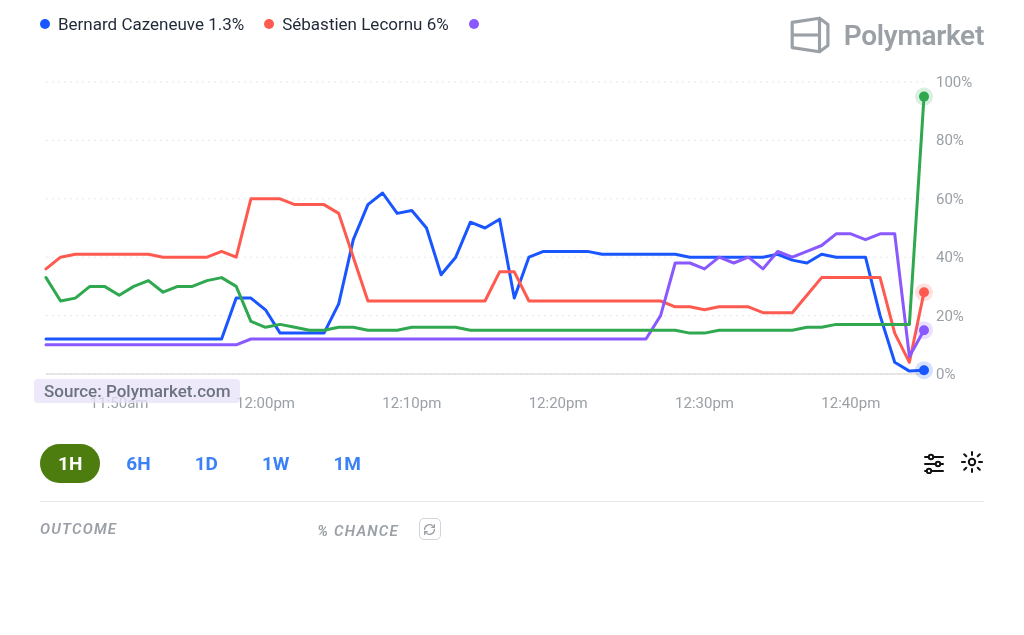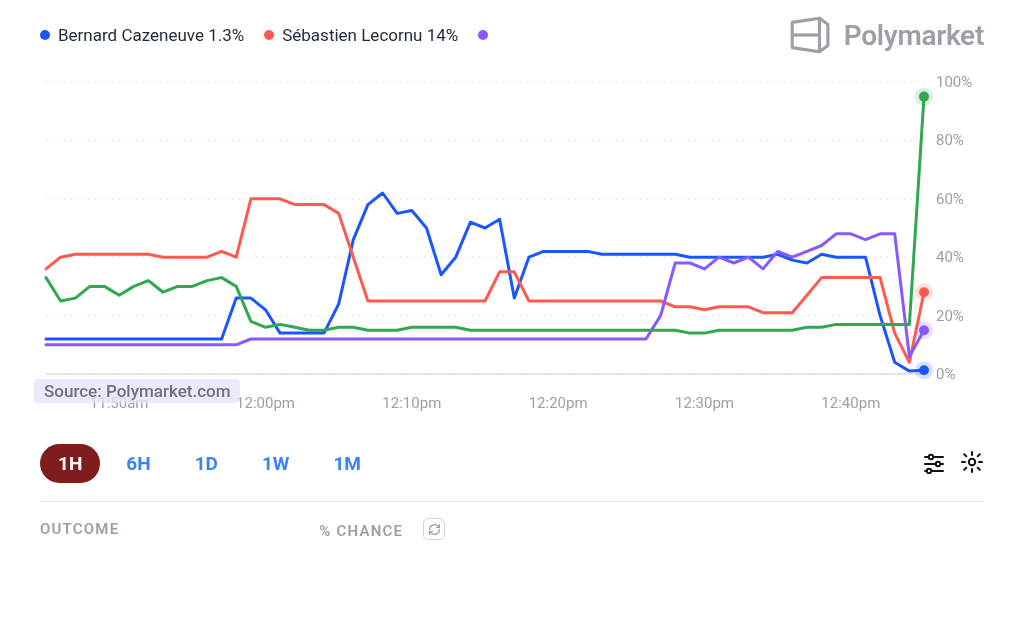--- a/index.html
+++ b/index.html
@@ -8,21 +8,21 @@
     background: #fff;
     width: 1024px;
     height: 635px;
     overflow: hidden;
     position: relative;
     color: #1f2937;
   }
   .header {
     display: flex;
     justify-content: space-between;
-    align-items: center;
+    align-items: flex-start;
     padding: 14px 40px 0 40px;
   }
   .legend {
     display: flex;
     flex-wrap: wrap;
     gap: 8px 20px;
     max-width: 560px;
     font-size: 17px;
   }
   .legend-item { display: inline-flex; align-items: center; gap: 8px; }
@@ -42,45 +42,45 @@
   .time-row {
     display: flex; align-items: center; justify-content: space-between;
     margin: 30px 40px 0 40px;
   }
   .range-group { display: flex; align-items: center; gap: 8px; }
   .range-btn {
     font-size: 19px; font-weight: 700;
     color: #3b82f6; padding: 8px 18px; border-radius: 999px;
     cursor: pointer; user-select: none;
   }
-  .range-btn.active { background: #7f1d1d; color: #fff; }
+  .range-btn.active { background: #4d7c0f; color: #fff; }
   .icons { display: flex; gap: 14px; color: #111; }
   .icon-btn { cursor: pointer; }
 
   .hr { height: 1px; background: #e5e7eb; margin: 18px 40px 0 40px; }
 
   .footer-row {
     display: flex; align-items: center; gap: 200px;
     margin: 16px 40px 0 40px;
-    color: #9aa0a6; font-size: 15px; letter-spacing: 1.2px; font-weight: 600;
+    color: #9aa0a6; font-size: 15px; letter-spacing: 1.2px; font-weight: 600; font-style: italic;
   }
   .refresh { width: 22px; height: 22px; border: 1px solid #d1d5db; border-radius: 5px; display:flex; align-items:center; justify-content:center; color:#9aa0a6; cursor:pointer; }
 </style>
 </head>
 <body>
 
 <div class="header">
   <div class="legend" id="legend">
       <span class="legend-item">
         <span class="dot" style="background: rgb(26, 86, 255);"></span>
         <span>Bernard Cazeneuve 1.3%</span>
       </span>
       <span class="legend-item">
         <span class="dot" style="background: rgb(255, 90, 79);"></span>
-        <span>Sébastien Lecornu 14%</span>
+        <span>Sébastien Lecornu 6%</span>
       </span>
       <span class="legend-item">
         <span class="dot" style="background: rgb(138, 88, 255);"></span>
       </span>
     </div>
   <div class="brand">
     <svg viewBox="0 0 40 40" fill="none">
       <path d="M4 8 L30 4 L30 36 L4 32 Z" stroke="#9aa0a6" stroke-width="3" fill="none" stroke-linejoin="round"></path>
       <path d="M4 20 L30 20" stroke="#9aa0a6" stroke-width="3"></path>
       <path d="M30 4 L38 10 L38 30 L30 36" stroke="#9aa0a6" stroke-width="3" fill="none" stroke-linejoin="round"></path>

